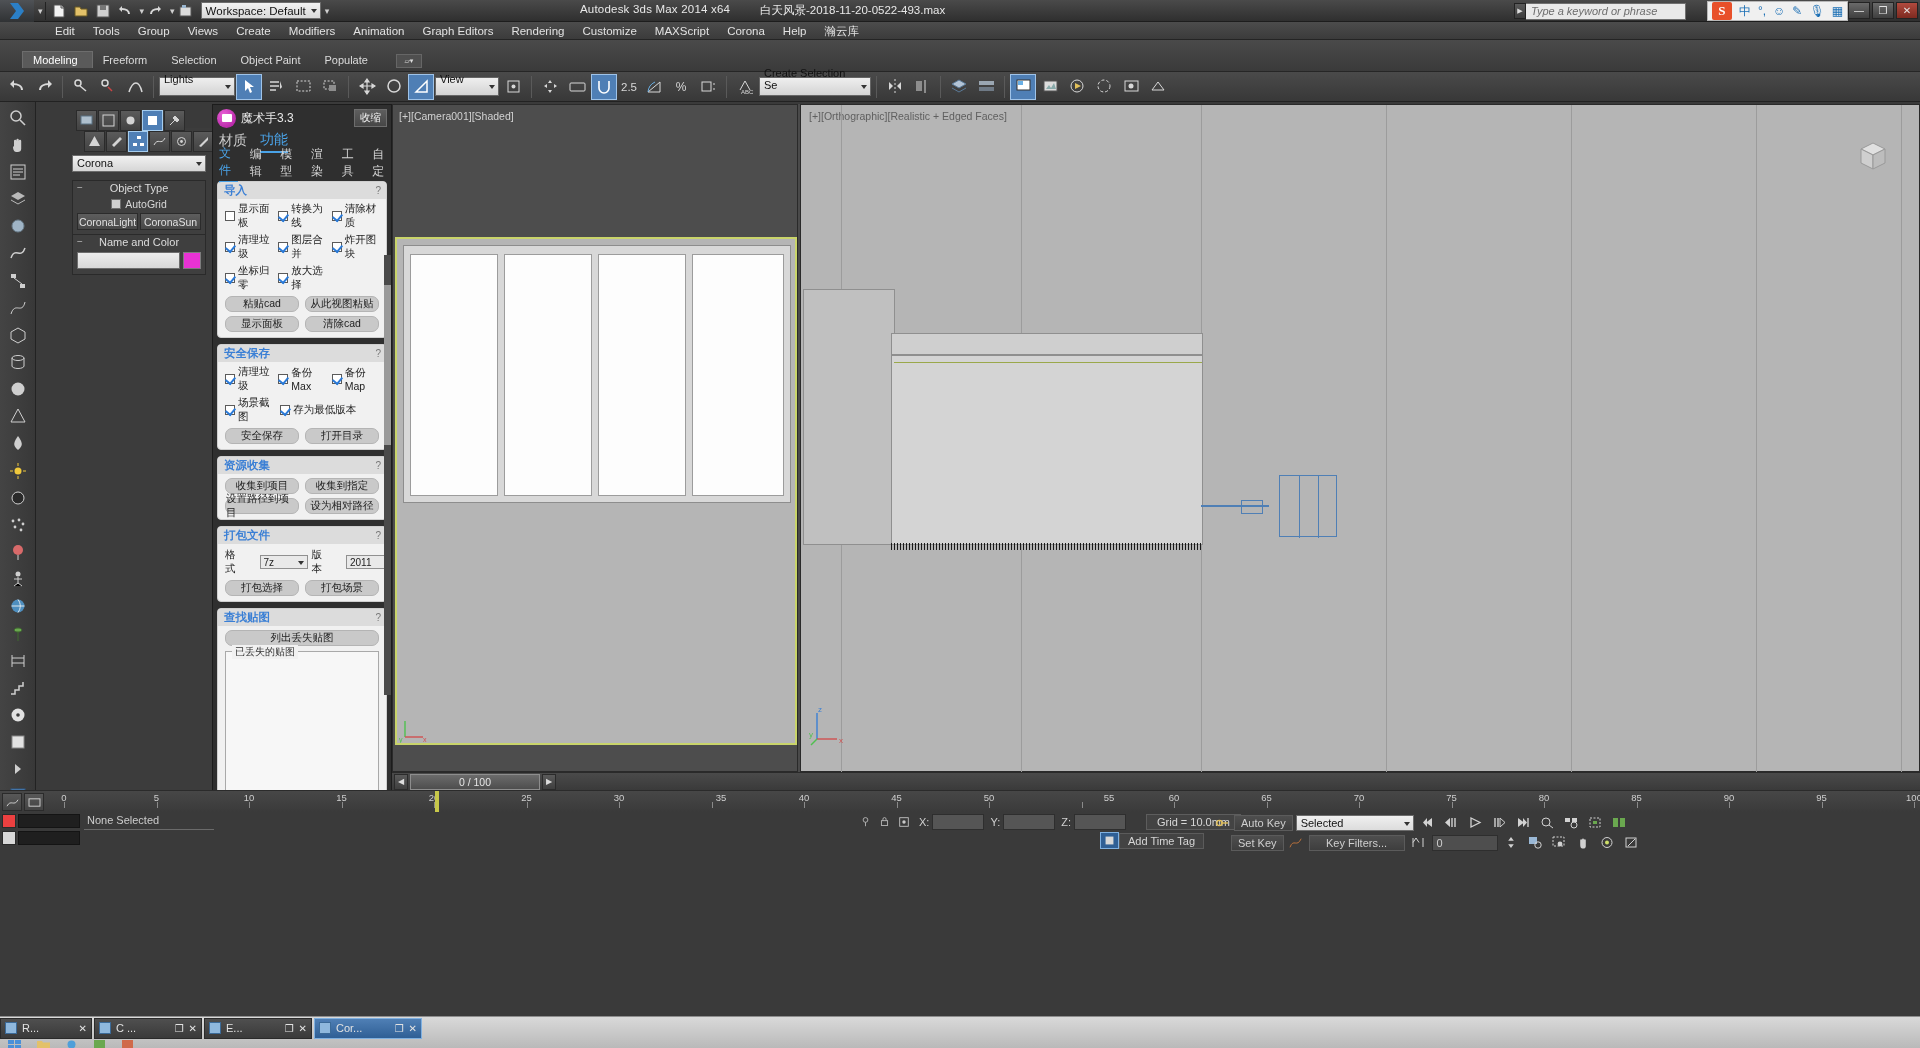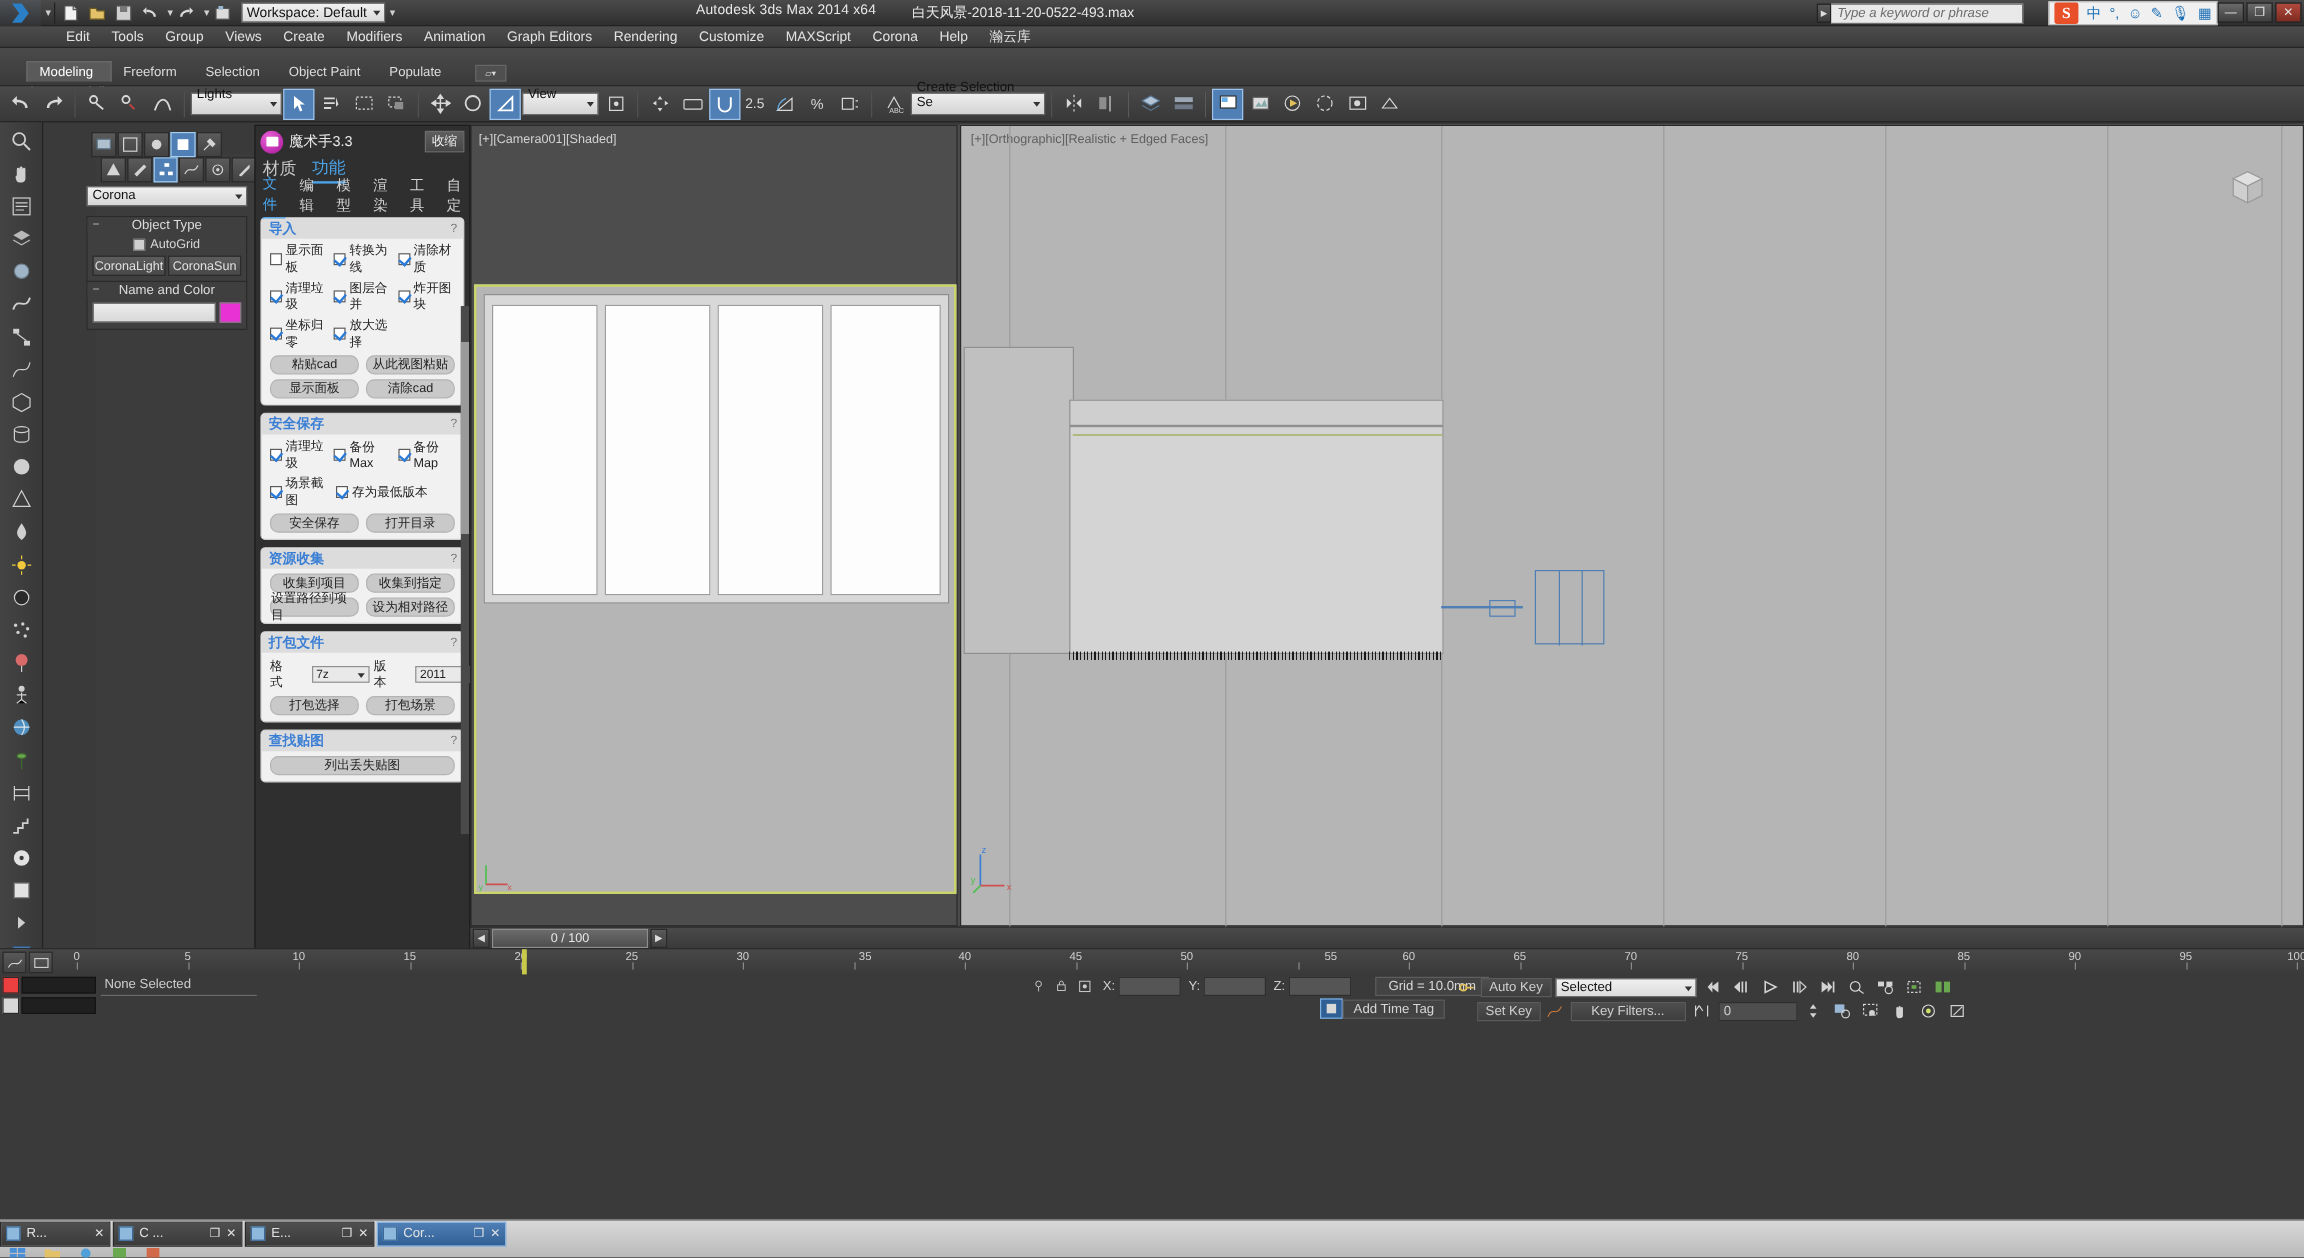--- a/index.html
+++ b/index.html
@@ -1031,20 +1031,23 @@
       <div class="pbtn">打包场景</div>
     </div>
   </div>
 
   <div class="pgroup">
     <div class="pghead">
       <span class="t">查找贴图</span>
       <span class="q">?</span>
     </div>
     <div class="pbigbtn">列出丢失贴图</div>
+    <div class="pfield">
+      <span class="lg">已丢失的贴图</span>
+    </div>
   </div>
 
   <div id="plgscroll">
     <div class="th"></div>
   </div>
 </div>
 
 <div id="timeslider">
   <div id="tsLeft">◀</div>
   <div id="tsHandle">0 / 100</div>

